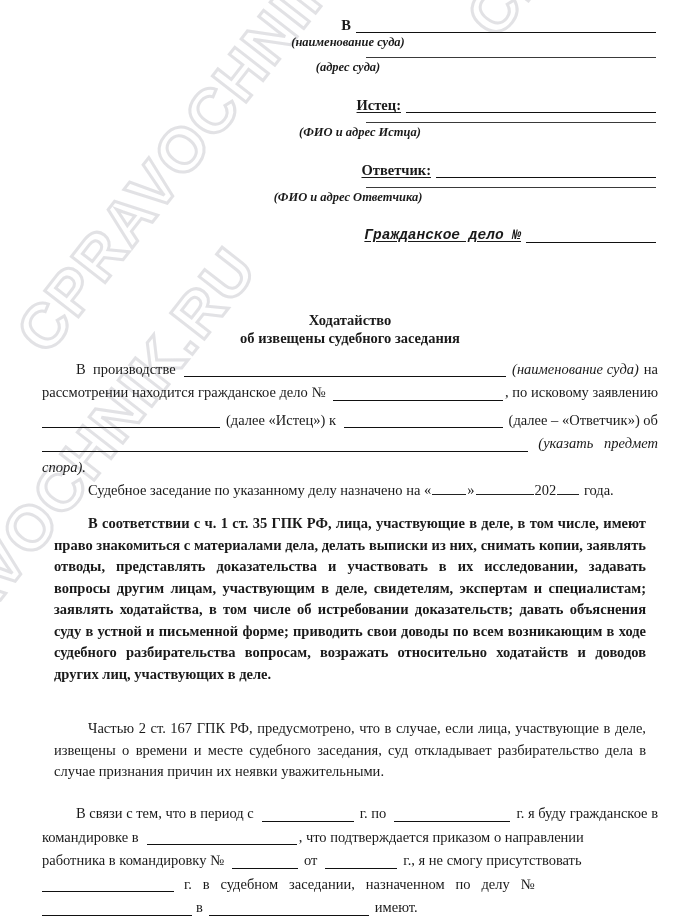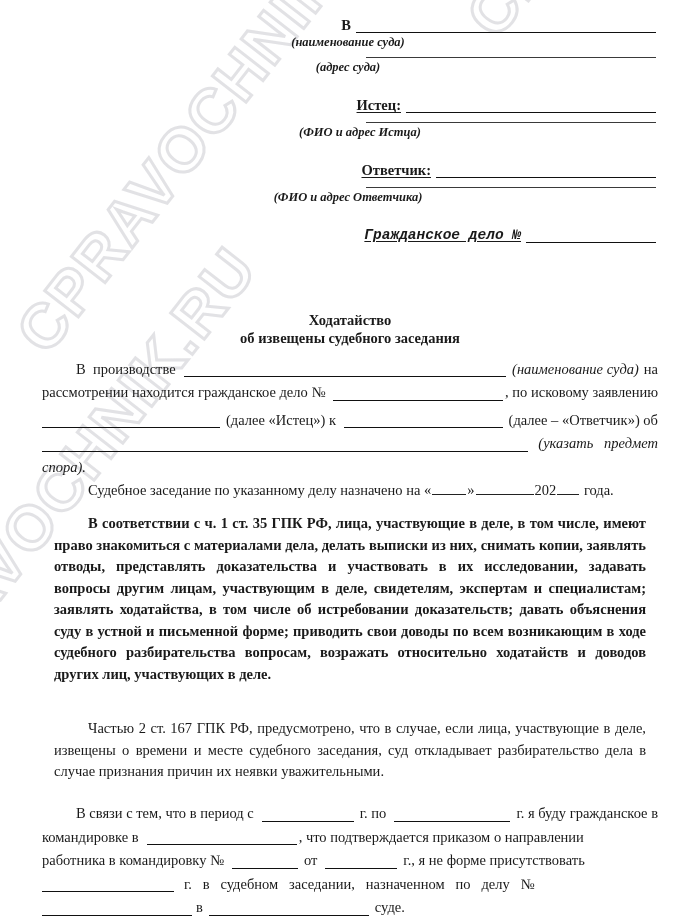--- a/index.html
+++ b/index.html
@@ -278,30 +278,30 @@
         <span class="txt">командировке в</span>
         <span class="rule" style="width:150px;margin:0 2px 3px 8px"></span>
         <span class="txt">, что подтверждается приказом о направлении</span>
       </div>
 
       <div class="mixed-row" style="margin-bottom:2px">
         <span class="txt">работника в командировку №</span>
         <span class="rule" style="width:66px;margin:0 6px 3px 8px"></span>
         <span class="txt">от</span>
         <span class="rule" style="width:72px;margin:0 6px 3px 8px"></span>
-        <span class="txt">г., я не форме присутствовать</span>
+        <span class="txt">г., я не смогу присутствовать</span>
       </div>
 
       <div class="mixed-row" style="margin-bottom:2px">
         <span class="rule" style="width:132px;margin:0 10px 3px 0"></span>
         <span class="txt grow" style="text-align:justify">г.   в   судебном   заседании,   назначенном   по   делу   №</span>
       </div>
 
       <div class="mixed-row">
         <span class="rule" style="width:150px;margin:0 4px 3px 0"></span>
         <span class="txt">в</span>
         <span class="rule" style="width:160px;margin:0 6px 3px 6px"></span>
-        <span class="txt">суде.</span>
+        <span class="txt">имеют.</span>
       </div>
     </div>
 
   </div>
 </div>
 
 </body></html>

